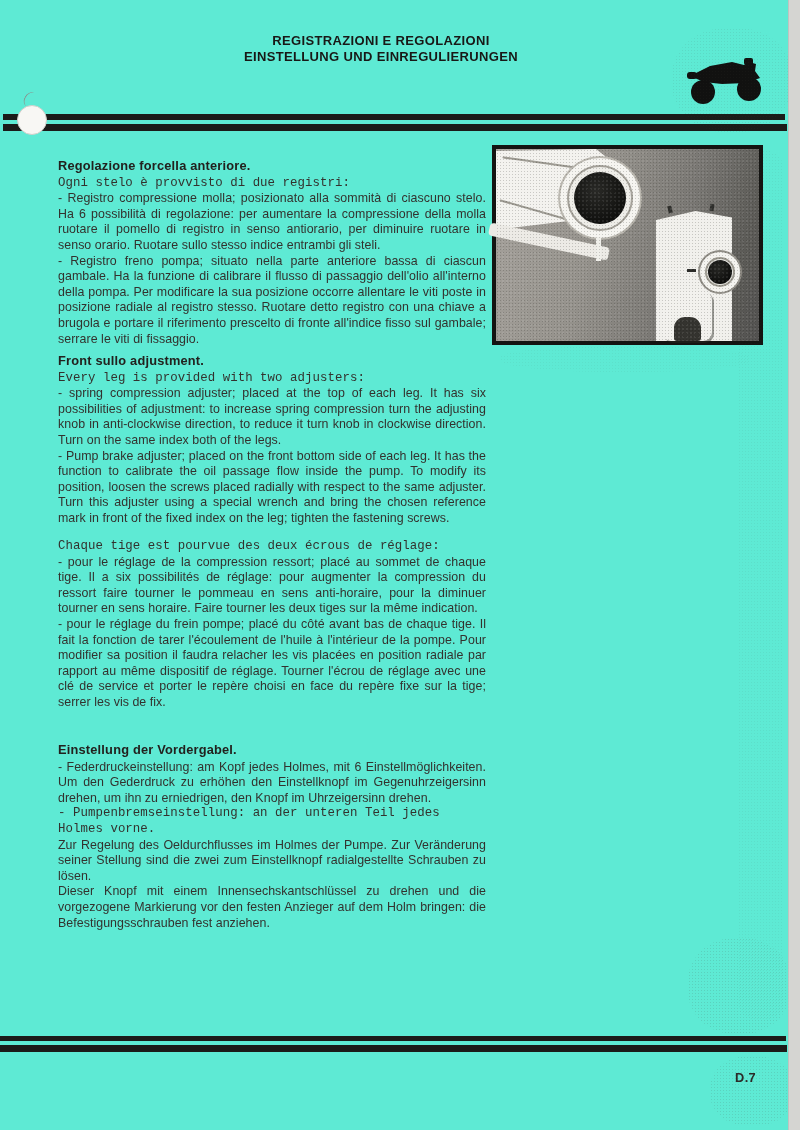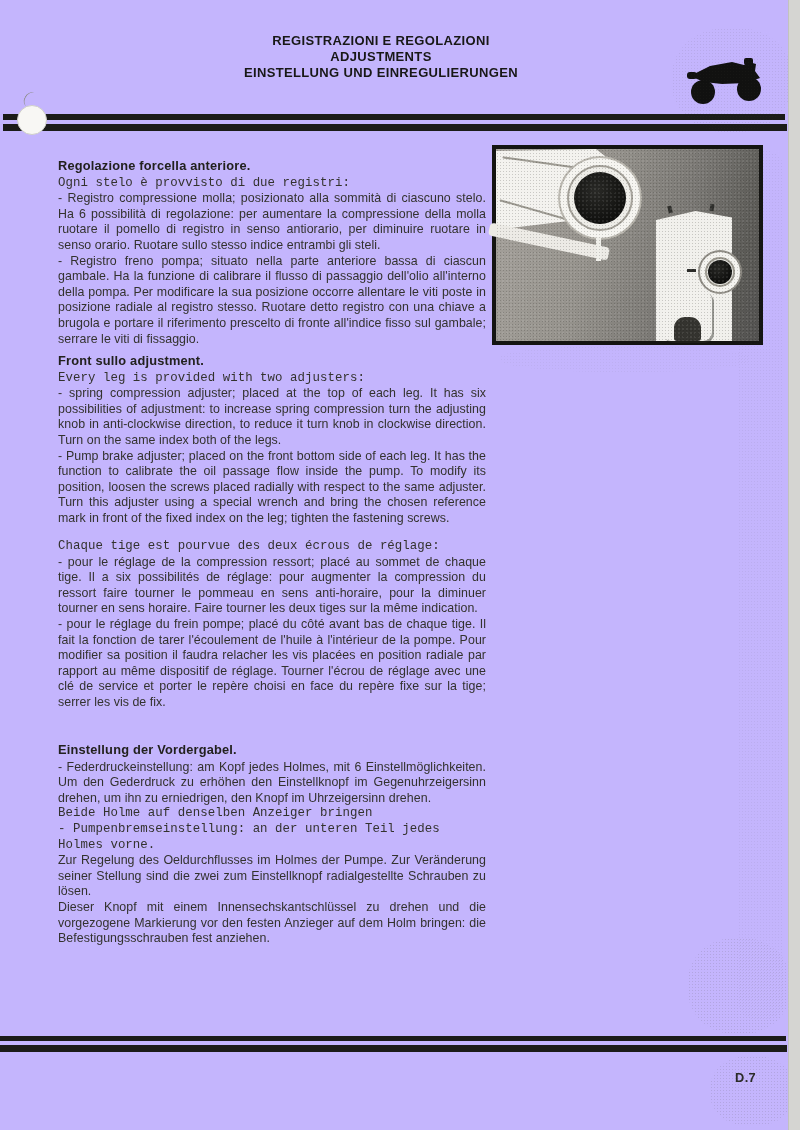--- a/index.html
+++ b/index.html
@@ -1,18 +1,18 @@
 <!DOCTYPE html>
 <html lang="it"><head>
 <meta charset="utf-8">
 <style>
   html,body{margin:0;padding:0;background:#e8e8e6;}
   .page{
     position:relative;width:800px;height:1130px;margin:0 auto;
-    background:#c4b5fd;overflow:hidden;
+    background:#5eead4;overflow:hidden;
     font-family:"Liberation Sans",sans-serif;color:#2f2e2b;
   }
   
   .hdr{
     position:absolute;left:0;top:33px;width:762px;text-align:center;
   }
   .hdr div{
     font-weight:bold;font-size:13px;line-height:15.8px;
     letter-spacing:.35px;color:#181816;
   }
@@ -135,21 +135,20 @@
     background:#d5d5d2;border-left:1px solid #c2c2bf;
   }
 </style>
 </head>
 <body>
 
 <div class="page">
 
   <header class="hdr">
     <div>REGISTRAZIONI E REGOLAZIONI</div>
-    <div>ADJUSTMENTS</div>
     <div>EINSTELLUNG UND EINREGULIERUNGEN</div>
   </header>
 
   <div class="moto">
     <svg width="88" height="50" viewBox="0 0 88 50" aria-hidden="true">
       <circle cx="17" cy="36" r="12" fill="#111110"></circle>
       <circle cx="63" cy="33" r="12" fill="#111110"></circle>
       <path d="M4 20 L14 15 L24 10 L46 6 L58 9 L63 6 L70 8 L69 15 L74 22 L60 27 L36 28 L18 26 Z" fill="#111110"></path>
       <rect x="1" y="16" width="10" height="7" rx="3" fill="#111110"></rect>
       <rect x="58" y="2" width="9" height="7" rx="2" fill="#111110"></rect>
@@ -200,21 +199,20 @@
 
     <section class="sec sec-fr" lang="fr">
       <p class="short">Chaque tige est pourvue des deux écrous de réglage:</p>
       <p>- pour le réglage de la compression ressort; placé au sommet de chaque tige. Il a six possibilités de réglage: pour augmenter la compression du ressort faire tourner le pommeau en sens anti-horaire, pour la diminuer tourner en sens horaire. Faire tourner les deux tiges sur la même indication.</p>
       <p>- pour le réglage du frein pompe; placé du côté avant bas de chaque tige. Il fait la fonction de tarer l'écoulement de l'huile à l'intérieur de la pompe. Pour modifier sa position il faudra relacher les vis placées en position radiale par rapport au même dispositif de réglage. Tourner l'écrou de réglage avec une clé de service et porter le repère choisi en face du repère fixe sur la tige; serrer les vis de fix.</p>
     </section>
 
     <section class="sec sec-de" lang="de">
       <h3>Einstellung der Vordergabel.</h3>
       <p>- Federdruckeinstellung: am Kopf jedes Holmes, mit 6 Einstellmöglichkeiten. Um den Gederdruck zu erhöhen den Einstellknopf im Gegenuhrzeigersinn drehen, um ihn zu erniedrigen, den Knopf im Uhrzeigersinn drehen.</p>
-      <p class="short">Beide Holme auf denselben Anzeiger bringen</p>
       <p class="short">- Pumpenbremseinstellung: an der unteren Teil jedes Holmes vorne.</p>
       <p>Zur Regelung des Oeldurchflusses im Holmes der Pumpe. Zur Veränderung seiner Stellung sind die zwei zum Einstellknopf radialgestellte Schrauben zu lösen.</p>
       <p>Dieser Knopf mit einem Innensechskantschlüssel zu drehen und die vorgezogene Markierung vor den festen Anzieger auf dem Holm bringen: die Befestigungsschrauben fest anziehen.</p>
     </section>
 
   </main>
 
   <div class="speckle sp1"></div>
   <div class="speckle sp2"></div>
   <div class="speckle sp3"></div>

